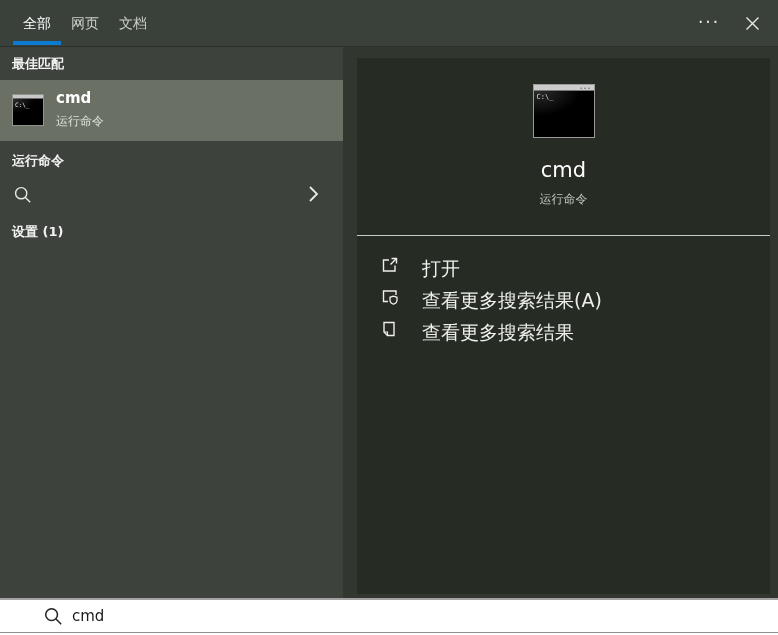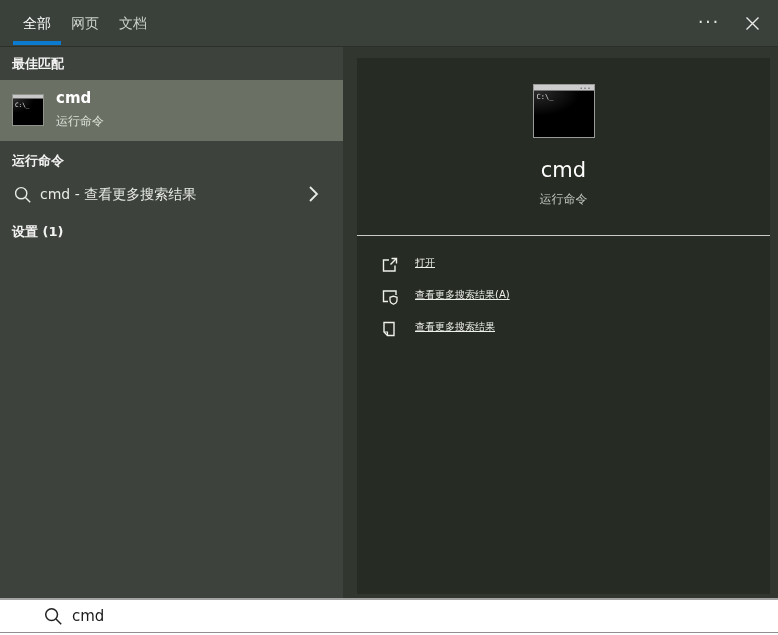--- a/index.html
+++ b/index.html
@@ -71,21 +71,21 @@
                 font-size:7px; color:#dcdcdc; }
   .preview-title { position:absolute; left:0; top:100px; width:100%; text-align:center;
                 font-size:21px; color:#ffffff; }
   .preview-subtitle { position:absolute; left:0; top:133px; width:100%; text-align:center;
                 font-size:12px; color:#c3c7bf; }
   .preview-divider { position:absolute; left:0; top:177px; width:100%; height:1px;
                 background:#c9c9c9; }
   .actions { position:absolute; left:0; top:191px; width:100%; }
   .action-row { position:relative; height:32px; }
   .action-row .a-icon { position:absolute; left:24px; top:7px; }
-  .action-label { position:absolute; left:58px; top:7px; font-size:10px; color:#eef0ec;text-decoration:underline; }
+  .action-label { position:absolute; left:65px; top:7px; font-size:19px; color:#eef0ec; }
 
   
   .search-bar { position:absolute; left:0; top:598px; width:778px; height:37px;
                 background:#ffffff; border-top:2px solid #a3a3a3; }
   .search-bar .mag-dark { position:absolute; left:44px; top:7px; }
   .search-input { position:absolute; left:72px; top:0; width:680px; height:31px;
                 border:none; outline:none; background:transparent;
                 font-family:"DejaVu Sans","Liberation Sans",sans-serif;
                 font-size:15px; color:#1a1a1a; }
   .search-bottom-line { position:absolute; left:0; top:32px; width:778px; height:1px;
@@ -136,21 +136,20 @@
       <div class="best-subtitle">运行命令</div>
     </div>
 
     <div class="section-header" style="top:105px;">运行命令</div>
 
     <div class="web-row">
       <svg class="mag" width="18" height="18" viewBox="0 0 18 18">
         <circle cx="7.2" cy="7.2" r="5.6" stroke="#e9ebe6" stroke-width="1.4" fill="none"></circle>
         <line x1="11.4" y1="11.4" x2="16.2" y2="16.2" stroke="#e9ebe6" stroke-width="1.4"></line>
       </svg>
-      <span class="web-label">cmd - 查看更多搜索结果</span>
       <svg class="web-chevron" width="11" height="18" viewBox="0 0 11 18">
         <path d="M2 2 L9 9 L2 16" stroke="#e9ebe6" stroke-width="1.8" fill="none"></path>
       </svg>
     </div>
 
     <div class="section-header" style="top:176px;">设置 (1)</div>
   </div>
 
   <div class="right-outer">
     <div class="right-inner">

